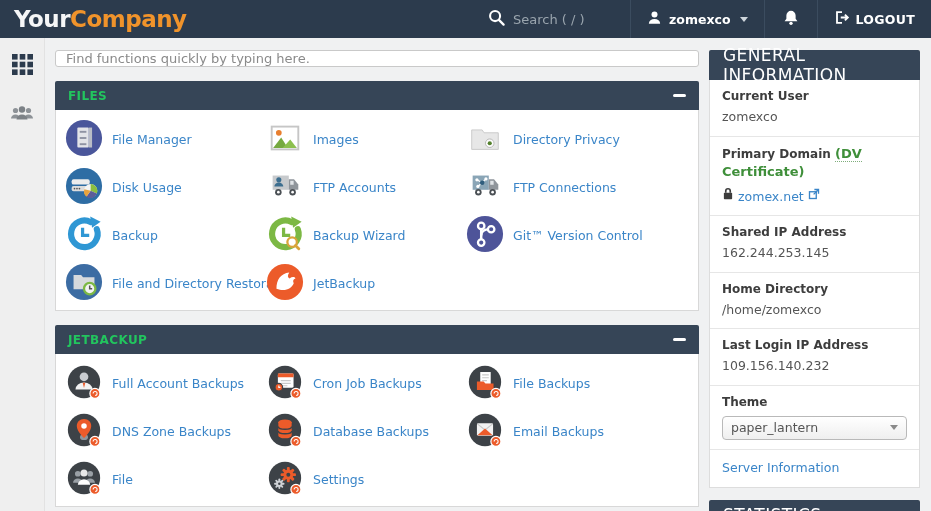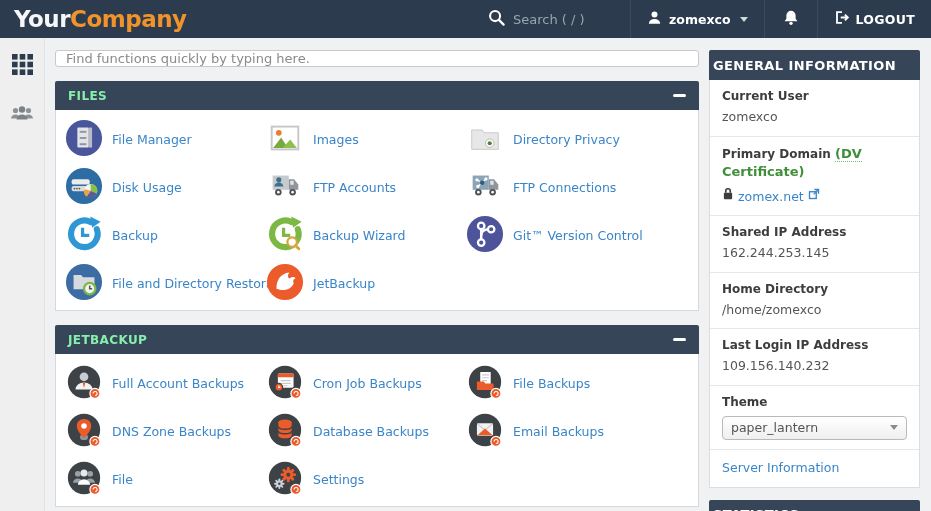--- a/index.html
+++ b/index.html
@@ -34,30 +34,30 @@
   .layout { display: flex; height: 473px; }
   .rail { width: 45px; background: #efefef; border-right: 1px solid #e2e2e2; display: flex; flex-direction: column; align-items: center; padding-top: 16px; gap: 26px; }
   .rail .ricon { cursor: pointer; }
   .content { flex: 1; padding: 12px 10px 0 10px; min-width: 0; }
   .rightbar { width: 222px; padding: 12px 11px 0 0; }
   
   .quickfind { width: 100%; height: 17px; border: 1px solid #c9c9c9; border-radius: 3px; padding: 0 10px; font-size: 13px; color: #555; outline: none; font-family: inherit; background: #fff; }
   .quickfind::placeholder { color: #8a8a8a; }
   
   .panel { margin-top: 14px; }
-  .panel-header { background: var(--section-bg); color: #86efac; height: 29px; display: flex; align-items: center; padding: 0 13px; font-size: 12px; font-weight: bold; letter-spacing: 0.4px; border-radius: 2px 2px 0 0; cursor: pointer; text-align: center; }
+  .panel-header { background: var(--section-bg); color: #22c55e; height: 29px; display: flex; align-items: center; padding: 0 13px; font-size: 12px; font-weight: bold; letter-spacing: 0.4px; border-radius: 2px 2px 0 0; cursor: pointer; text-align: center; }
   .minus { margin-left: auto; width: 13px; height: 3px; background: #fff; border-radius: 1.5px; }
   .panel-body { background: #fff; border: 1px solid #d8d8d8; border-top: none; padding: 5px 3px 3px 0; }
   .grid { display: grid; grid-template-columns: 201px 200px 1fr; }
   .item { display: flex; align-items: center; gap: 9px; padding: 4px 0 4px 9px; height: 48px; text-decoration: none; cursor: pointer; }
   .item .label { color: var(--link-blue); font-size: 12.5px; white-space: nowrap; }
   .item svg { flex: 0 0 auto; }
   
   .side-panel { margin-bottom: 12px; }
-  .side-header { background: var(--section-bg); color: #fff; height: 30px; display: flex; align-items: center; padding: 0 4px; font-size: 13px; font-weight: bold; letter-spacing: 0.4px; border-radius: 2px 2px 0 0; }
+  .side-header { background: var(--section-bg); color: #fff; height: 30px; display: flex; align-items: center; padding: 0 14px; font-size: 17px; font-weight: normal; letter-spacing: 0.4px; border-radius: 2px 2px 0 0; }
   .side-body { background: #fff; border: 1px solid #ddd; border-top: none; }
   .side-row { padding: 8px 12px 9px 12px; border-bottom: 1px solid #e6e6e6; line-height: 1.45; }
   .side-row:last-child { border-bottom: none; }
   .side-label { font-weight: bold; color: #3d3d3d; font-size: 12px; }
   .side-value { color: #555; font-size: 12.5px; margin-top: 3px; white-space: pre-wrap; }
   .green-link { color: var(--green-link); font-weight: bold; cursor: pointer; }
   .green-link .dotted { border-bottom: 1px dotted #7fae7c; }
   .domain-line { display: flex; align-items: center; gap: 4px; margin-top: 5px; }
   .blue-link { color: var(--link-blue); text-decoration: none; cursor: pointer; font-size: 12.5px; }
   .theme-select { margin-top: 5px; width: 100%; height: 24px; border: 1px solid #b9b9b9; border-radius: 4px; background: linear-gradient(#fff, #efefef); display: flex; align-items: center; padding: 0 8px; color: #555; font-size: 12.5px; cursor: pointer; }

